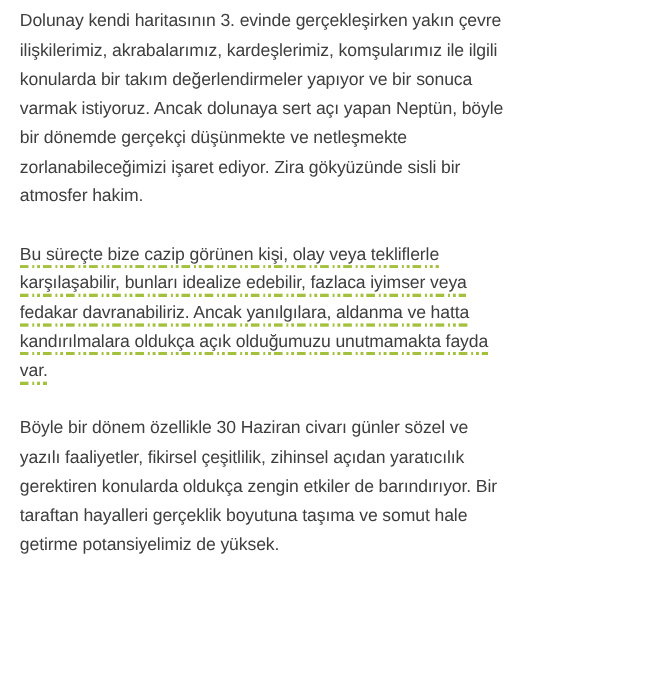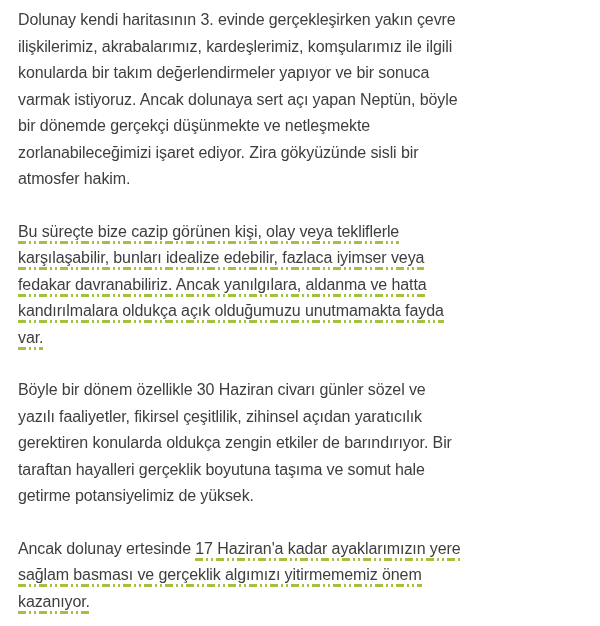--- a/index.html
+++ b/index.html
@@ -63,17 +63,14 @@
 fedakar davranabiliriz. Ancak yanılgılara, aldanma ve hatta
 kandırılmalara oldukça açık olduğumuzu unutmamakta fayda
 var.</span></p>
 
   <p class="para"><span>Böyle bir dönem özellikle 30 Haziran civarı günler sözel ve
 yazılı faaliyetler, fikirsel çeşitlilik, zihinsel açıdan yaratıcılık
 gerektiren konularda oldukça zengin etkiler de barındırıyor. Bir
 taraftan hayalleri gerçeklik boyutuna taşıma ve somut hale
 getirme potansiyelimiz de yüksek.</span></p>
 
-  <p class="para"><span>Ancak dolunay ertesinde </span><span class="hl">17 Haziran'a kadar ayaklarımızın yere
-sağlam basması ve gerçeklik algımızı yitirmememiz önem
-kazanıyor.</span></p>
 
 </div>
 
 </body></html>

